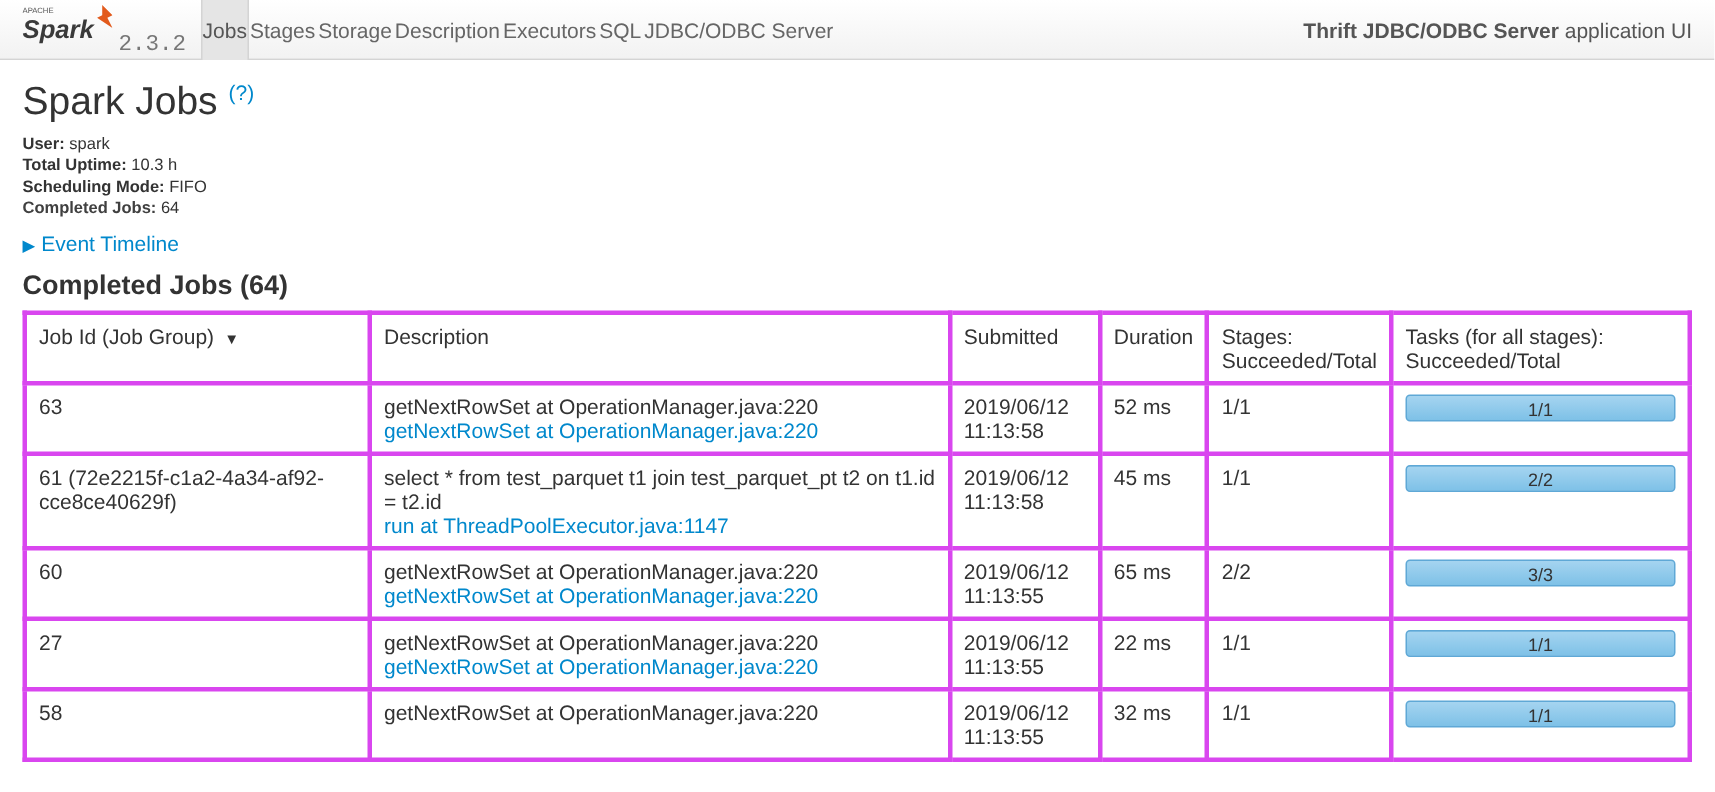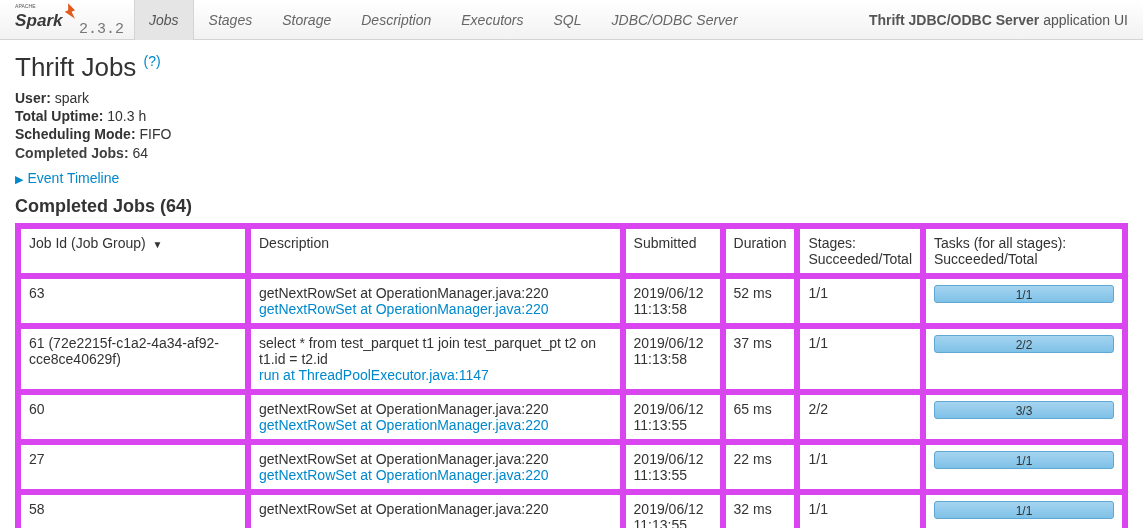--- a/index.html
+++ b/index.html
@@ -2,37 +2,37 @@
 <html><head>
 <meta charset="utf-8">
 <style>
   * { box-sizing: border-box; margin: 0; padding: 0; }
   body { font-family: "Helvetica Neue", Helvetica, Arial, sans-serif; font-size: 14px; color: #333; background: #fff; }
   .navbar { background: linear-gradient(#fff, #f2f2f2); border-bottom: 1px solid #d4d4d4; height: 40px; display: flex; align-items: center; padding: 0 15px; }
   .brand { display: flex; align-items: baseline; margin-right: 10px; }
   .brand svg { width: 60px; height: 32px; margin-right: 4px; }
   .brand .ver { font-size: 15px; color: #777; font-family: Liberation Mono, monospace; }
   .nav { display: flex; align-items: stretch; height: 40px; }
-  .nav-item { padding: 0 14px; display: flex; align-items: center; color: #666; text-decoration: none; cursor: pointer; border-right: 1px solid transparent; border-left: 1px solid transparent; font-style: italic; }
+  .nav-item { padding: 0 0; display: flex; align-items: center; color: #666; text-decoration: none; cursor: pointer; border-right: 1px solid transparent; border-left: 1px solid transparent; }
   .nav-item.active { background: #e5e5e5; color: #555; border-left: 1px solid #d4d4d4; border-right: 1px solid #d4d4d4; }
   .nav-right { margin-left: auto; color: #555; font-size: 14px; }
   .nav-right .strong { font-weight: bold; }
   .content { padding: 12px 15px; }
   h3.page-title { font-size: 26px; font-weight: 500; margin-bottom: 6px; }
   h3.page-title .help { font-size: 14px; vertical-align: super; }
   h3.page-title .help a { color: #0088cc; text-decoration: none; }
   .metalist { list-style: none; margin: 6px 0 8px 0; }
-  .metalist li { font-size: 14px; line-height: 1.3; }
+  .metalist li { font-size: 11px; line-height: 1.3; }
   .metalist li .lbl { font-weight: bold; }
   .metalist li a { color: #404040; text-decoration: none; }
   .expander { color: #0088cc; cursor: pointer; font-size: 14px; }
   .expander .tri { color: #0088cc; margin-right: 4px; font-size: 11px; }
   h4.section { font-size: 18px; font-weight: 700; margin: 10px 0 6px 0; }
   table.jobs { width: 100%; border-collapse: collapse; border: 1px solid #ddd; font-size: 14px; }
-  table.jobs th, table.jobs td { border: 6px solid #d946ef; padding: 6px 8px; text-align: left; vertical-align: top; }
+  table.jobs th, table.jobs td { border: 3px solid #d946ef; padding: 6px 8px; text-align: left; vertical-align: top; }
   table.jobs th { background: #fff; font-weight: 400; }
   table.jobs th.sorted { font-weight: 400; }
   table.jobs th .arrow { font-size: 10px; margin-left: 4px; }
   table.jobs td a { color: #0088cc; text-decoration: none; }
   .progress { background: linear-gradient(#a5d4f0, #7ec1e7); border: 1px solid #5fa8d6; border-radius: 3px; height: 18px; text-align: center; font-size: 12px; line-height: 18px; color: #333; width: 180px; }
   .col-jobid { width: 230px; }
   .col-sub { width: 100px; }
   .col-dur { width: 55px; }
   .col-stg { width: 120px; }
   .col-tsk { width: 190px; }
@@ -58,21 +58,21 @@
       <a class="nav-item">SQL</a>
       <a class="nav-item">JDBC/ODBC Server</a>
     </div>
   <div class="nav-right">
     <span class="strong">Thrift JDBC/ODBC Server</span><span> application UI</span>
   </div>
 </div>
 
 <div class="content">
   <h3 class="page-title">
-    <span>Thrift Jobs</span>
+    <span>Spark Jobs</span>
     <span class="help"> <a>(?)</a></span>
   </h3>
 
   <ul class="metalist">
     <li><span class="lbl">User:</span> <span>spark</span></li>
     <li><span class="lbl">Total Uptime:</span> <span>10.3 h</span></li>
     <li><span class="lbl">Scheduling Mode:</span> <span>FIFO</span></li>
     <li><a><span class="lbl">Completed Jobs:</span></a> <span>64</span></li>
   </ul>
 
@@ -101,21 +101,21 @@
           <td>52 ms</td>
           <td>1/1</td>
           <td>
             <div class="progress">1/1</div>
           </td>
         </tr>
         <tr>
           <td>61 (72e2215f-c1a2-4a34-af92-cce8ce40629f)</td>
           <td><div>select * from test_parquet t1 join test_parquet_pt t2 on t1.id = t2.id</div><a>run at ThreadPoolExecutor.java:1147</a></td>
           <td>2019/06/12 11:13:58</td>
-          <td>37 ms</td>
+          <td>45 ms</td>
           <td>1/1</td>
           <td>
             <div class="progress">2/2</div>
           </td>
         </tr>
         <tr>
           <td>60</td>
           <td><div>getNextRowSet at OperationManager.java:220</div><a>getNextRowSet at OperationManager.java:220</a></td>
           <td>2019/06/12 11:13:55</td>
           <td>65 ms</td>

